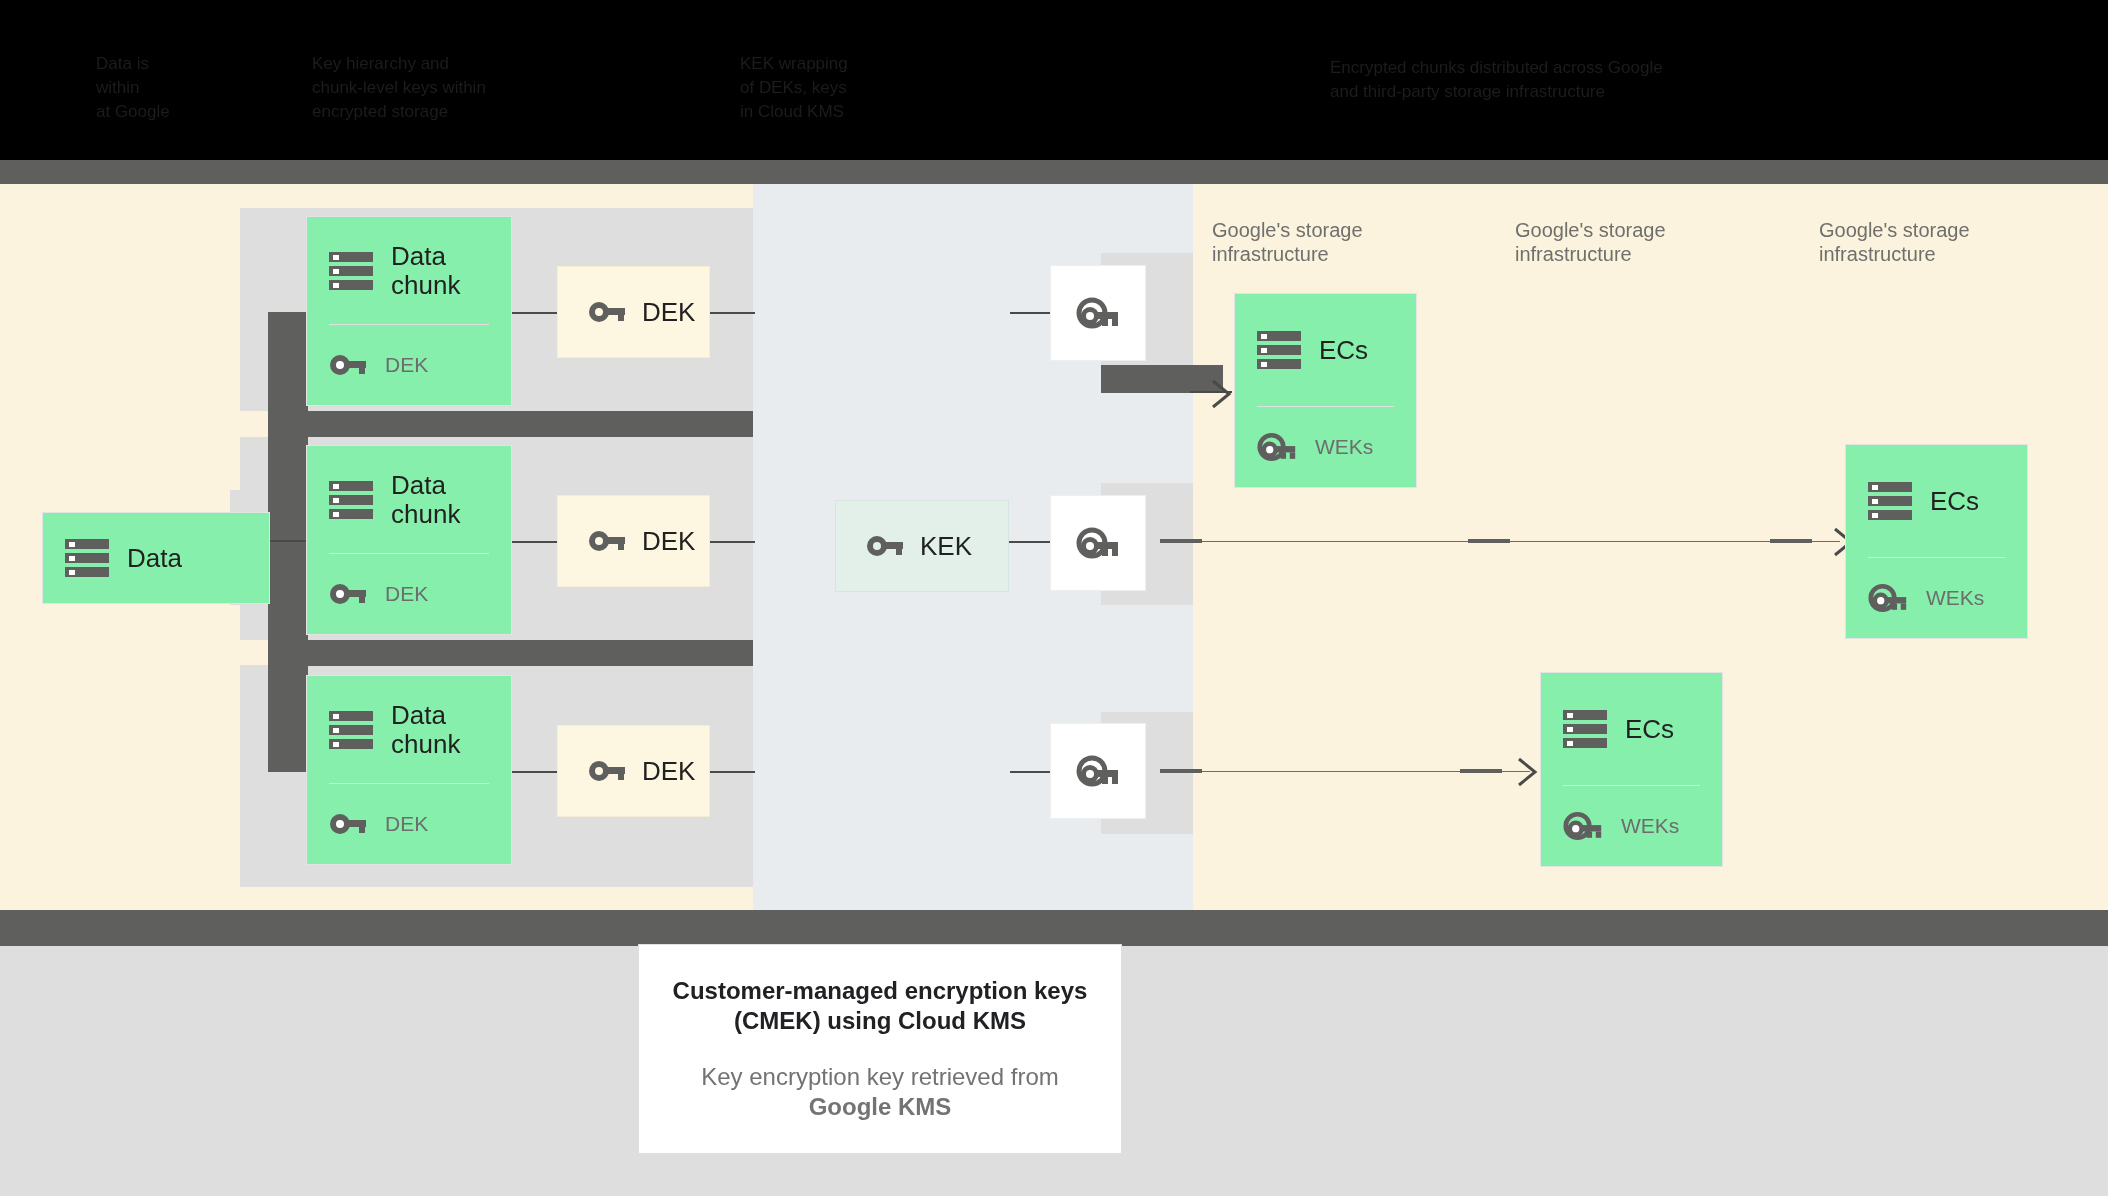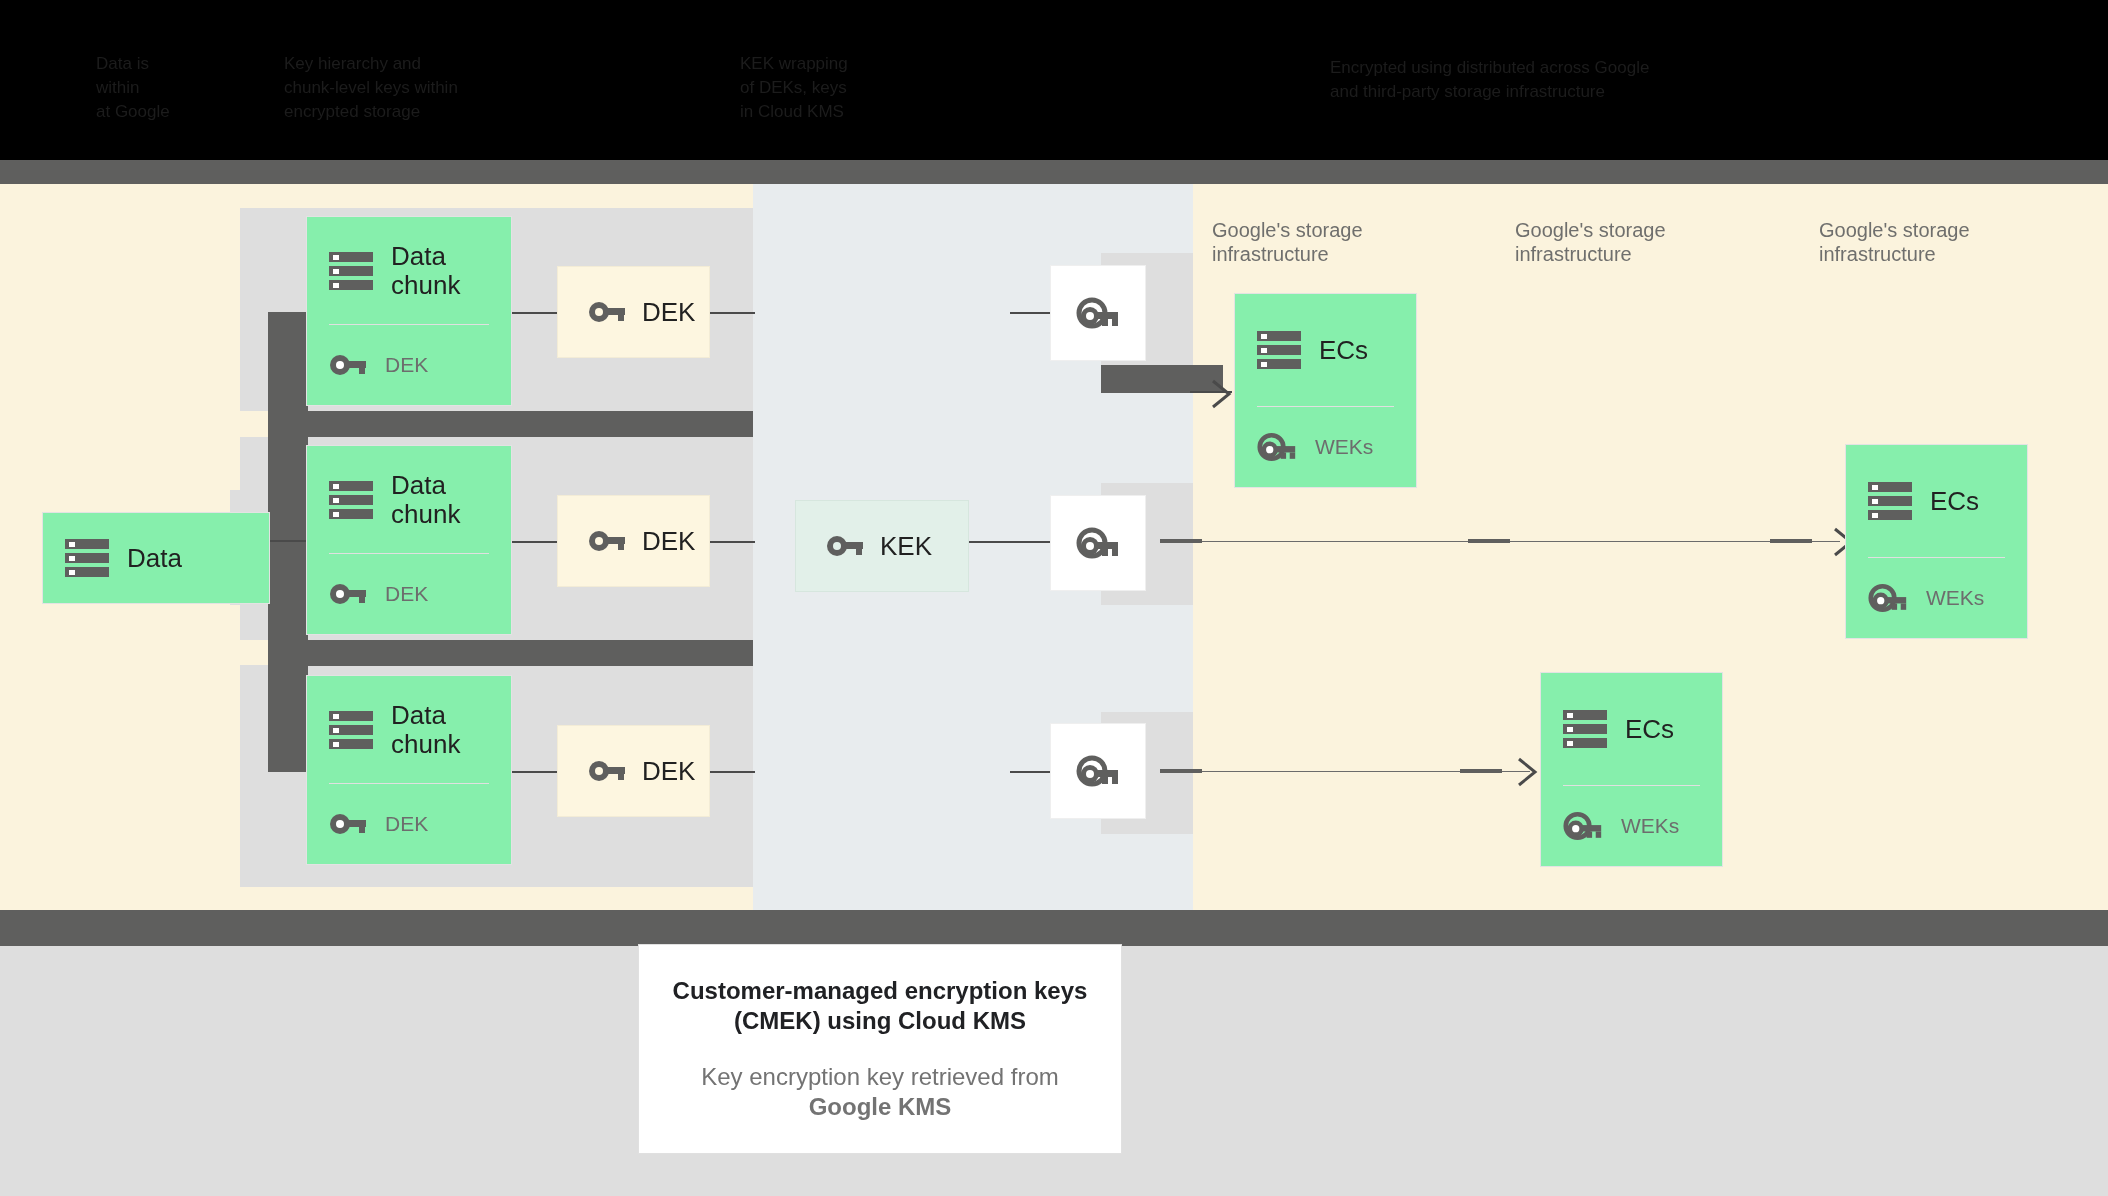--- a/index.html
+++ b/index.html
@@ -45,21 +45,21 @@
   
   .ico{flex:0 0 auto;display:inline-block;line-height:0;}
 
   
   .chip{
     position:absolute;box-sizing:border-box;
     display:flex;align-items:center;gap:16px;
     padding-left:30px;
   }
   .chip-dek{background:#fdf6e0;border:1px solid #f3ecd6;}
-  .chip-kek{background:#e2f0e9;border:1px solid #d6e6de;}
+  .chip-kek{background:#e2f0e9;border:1px solid #d6e6de;margin-left:40px;}
   .chip-white{background:#fff;border:1px solid #efefef;justify-content:center;padding-left:0;}
   .chip-label{font-size:26px;color:#212121;}
 
   
   .line{position:absolute;background:#4a4a4a;height:2px;}
   .thickline{position:absolute;background:#5f5f5e;}
   .arrowhead{position:absolute;}
 
   
   .infra{
@@ -82,27 +82,27 @@
 <body>
 
 <div id="stage">
 
   <div class="band band-black"></div>
 
   <div class="legend-wrap">
     <div class="legend-col" style="left:96px;top:10px;width:170px;">Data is
 within
 at Google</div>
-    <div class="legend-col" style="left:284px;top:10px;width:310px;">Key hierarchy and
+    <div class="legend-col" style="left:312px;top:10px;width:310px;">Key hierarchy and
 chunk-level keys within
 encrypted storage</div>
     <div class="legend-col" style="left:740px;top:10px;width:290px;">KEK wrapping
 of DEKs, keys
 in Cloud KMS</div>
-    <div class="legend-col" style="left:1330px;top:14px;width:640px;">Encrypted using distributed across Google
+    <div class="legend-col" style="left:1330px;top:14px;width:640px;">Encrypted chunks distributed across Google
 and third-party storage infrastructure</div>
   </div>
 
   <div class="band band-darkgray-top"></div>
 
   <div class="band band-cream" style="left:0;top:184px;width:2108px;height:726px;"></div>
 
   <div class="band band-bluegray" style="left:753px;top:184px;width:440px;height:726px;"></div>
 
   <div class="band band-gray" style="left:240px;top:208px;width:513px;height:203px;"></div>

